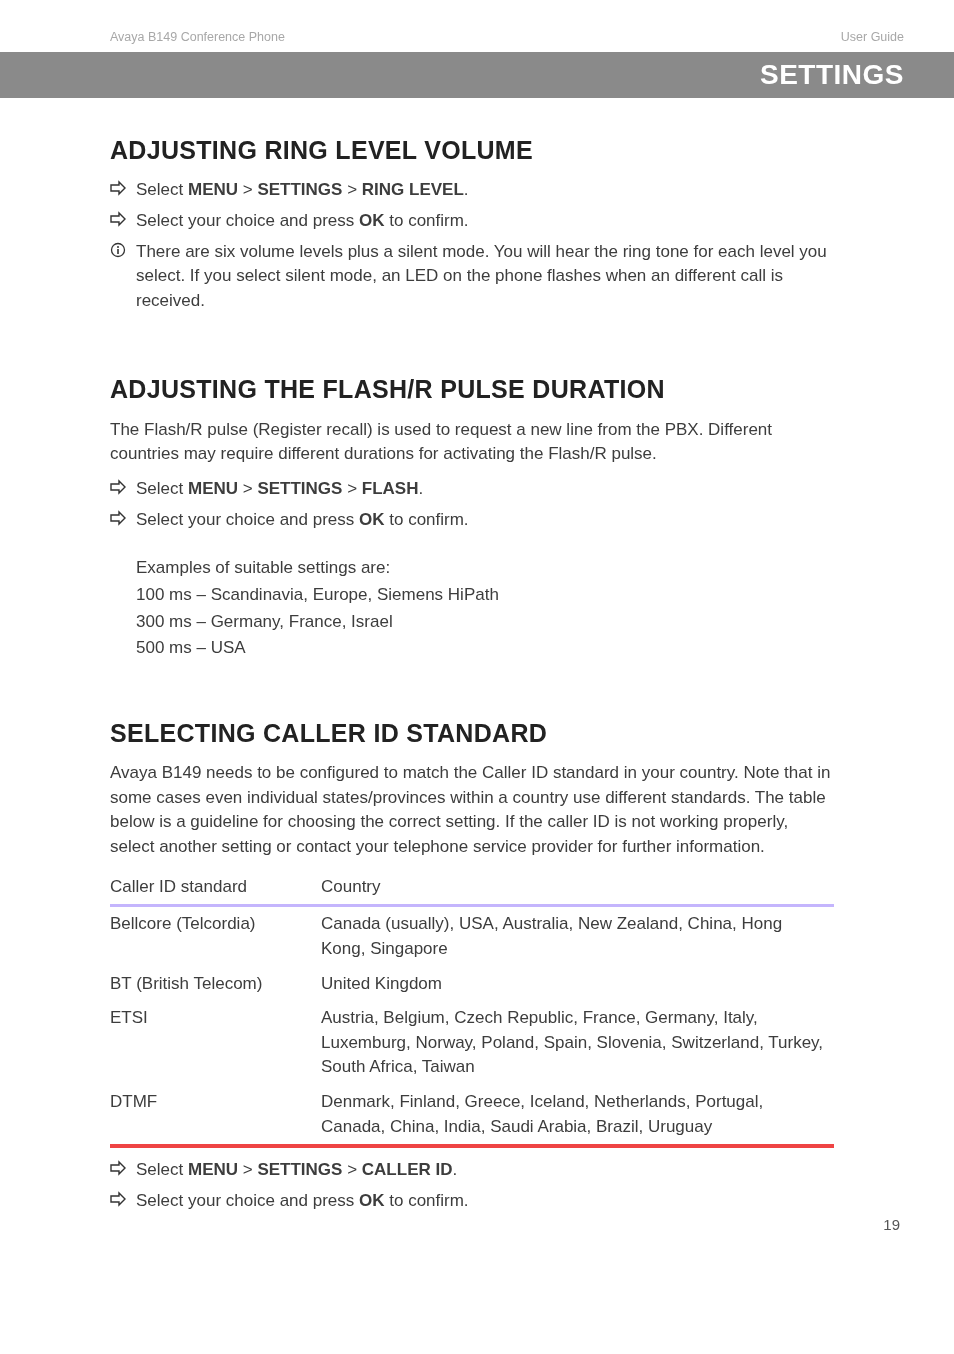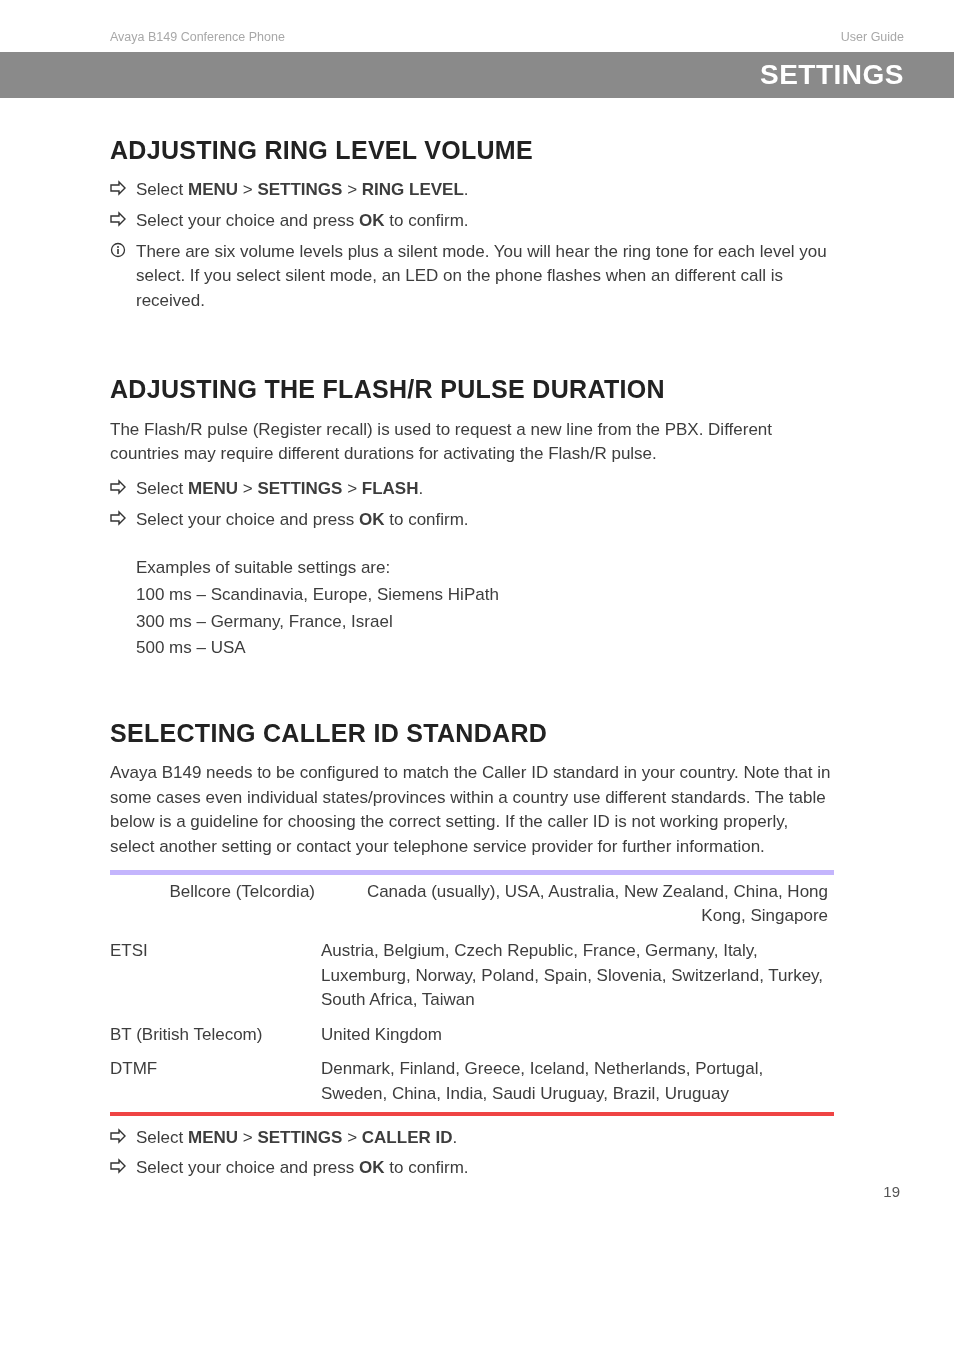--- a/index.html
+++ b/index.html
@@ -96,21 +96,21 @@
     text-align: left;
     font-weight: 400;
     color: #3d3d3d;
     vertical-align: top;
     padding: 5px 6px 5px 0;
     font-size: 17px;
   }
   table.std tr.hd td, table.std tr.hd th {
     border-bottom: 1px solid #666;
   }
-  table.std tr.bd-top td { border-top: 5px solid #c4b5fd; text-align: right; }
+  table.std tr.bd-top td { border-top: 3px solid #c4b5fd; }
   table.std tr.bd-bot td { border-bottom: 4px solid #ef4444; }
   table.std td.col-a { width: 205px; }
   .pagenum {
     position: absolute;
     bottom: 24px;
     right: 54px;
     font-size: 15px;
     color: #555;
   }
   .spacer-lg { height: 24px; }
@@ -198,35 +198,39 @@
       <div>500 ms – USA</div>
     </div>
 
     <div class="spacer-lg"></div>
 
     <h2 class="section">SELECTING CALLER ID STANDARD</h2>
     <div class="para">Avaya B149 needs to be configured to match the Caller ID standard in your country. Note that in some cases even individual states/provinces within a country use different standards. The table below is a guideline for choosing the correct setting. If the caller ID is not working properly, select another setting or contact your telephone service provider for further information.</div>
 
     <table class="std">
       <tbody>
+          <tr class="hd">
+        <td class="col-a">Caller ID standard</td>
+        <td>Country</td>
+      </tr>
       <tr class="bd-top">
         <td class="col-a">Bellcore (Telcordia)</td>
         <td>Canada (usually), USA, Australia, New Zealand, China, Hong Kong, Singapore</td>
       </tr>
       <tr>
+        <td class="col-a">BT (British Telecom)</td>
+        <td>United Kingdom</td>
+      </tr>
+      <tr>
         <td class="col-a">ETSI</td>
         <td>Austria, Belgium, Czech Republic, France, Germany, Italy, Luxemburg, Norway, Poland, Spain, Slovenia, Switzerland, Turkey, South Africa, Taiwan</td>
       </tr>
-      <tr>
-        <td class="col-a">BT (British Telecom)</td>
-        <td>United Kingdom</td>
-      </tr>
       <tr class="bd-bot">
         <td class="col-a">DTMF</td>
-        <td>Denmark, Finland, Greece, Iceland, Netherlands, Portugal, Sweden, China, India, Saudi Uruguay, Brazil, Uruguay</td>
+        <td>Denmark, Finland, Greece, Iceland, Netherlands, Portugal, Canada, China, India, Saudi Arabia, Brazil, Uruguay</td>
       </tr>
     </tbody>
       </table>
 
     <ul class="steps" style="margin-top:10px">
       <li>
         <span class="arrow-icon">
           <svg viewBox="0 0 16 16">
               <path d="M1 5 H9 V2 L15 8 L9 14 V11 H1 Z" fill="none" stroke="#333" stroke-width="1.4"></path>
             </svg>

